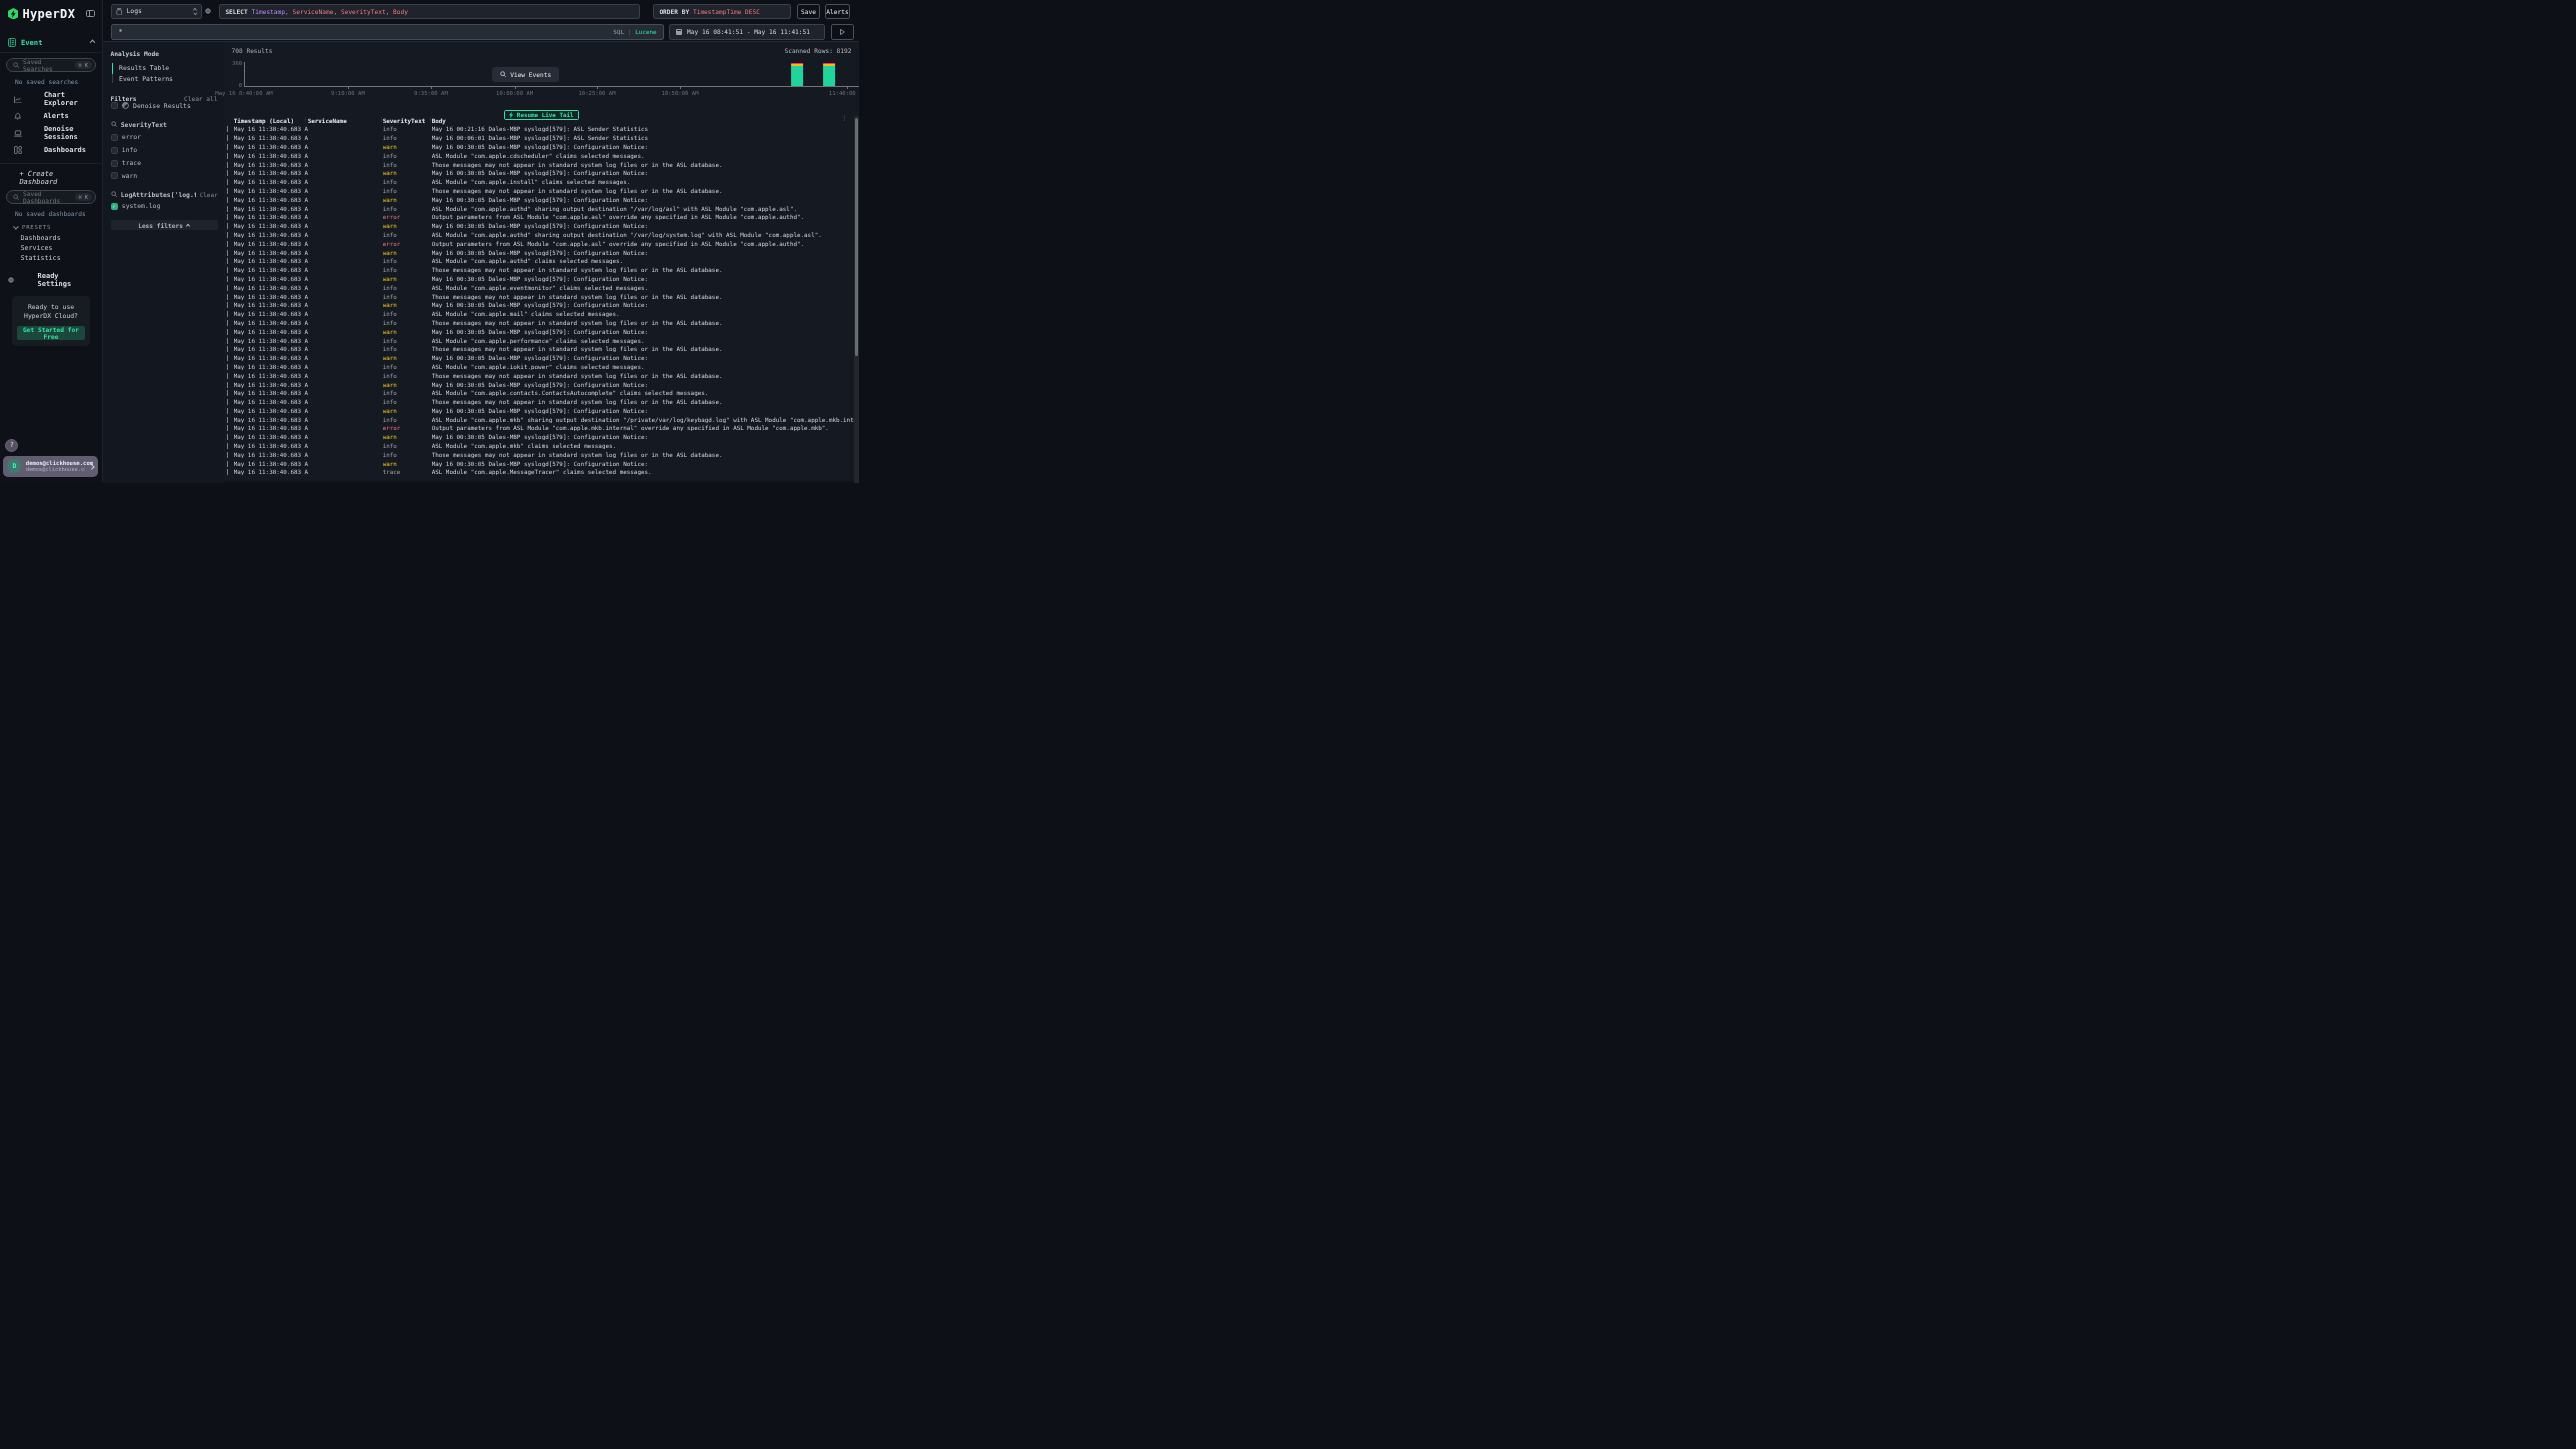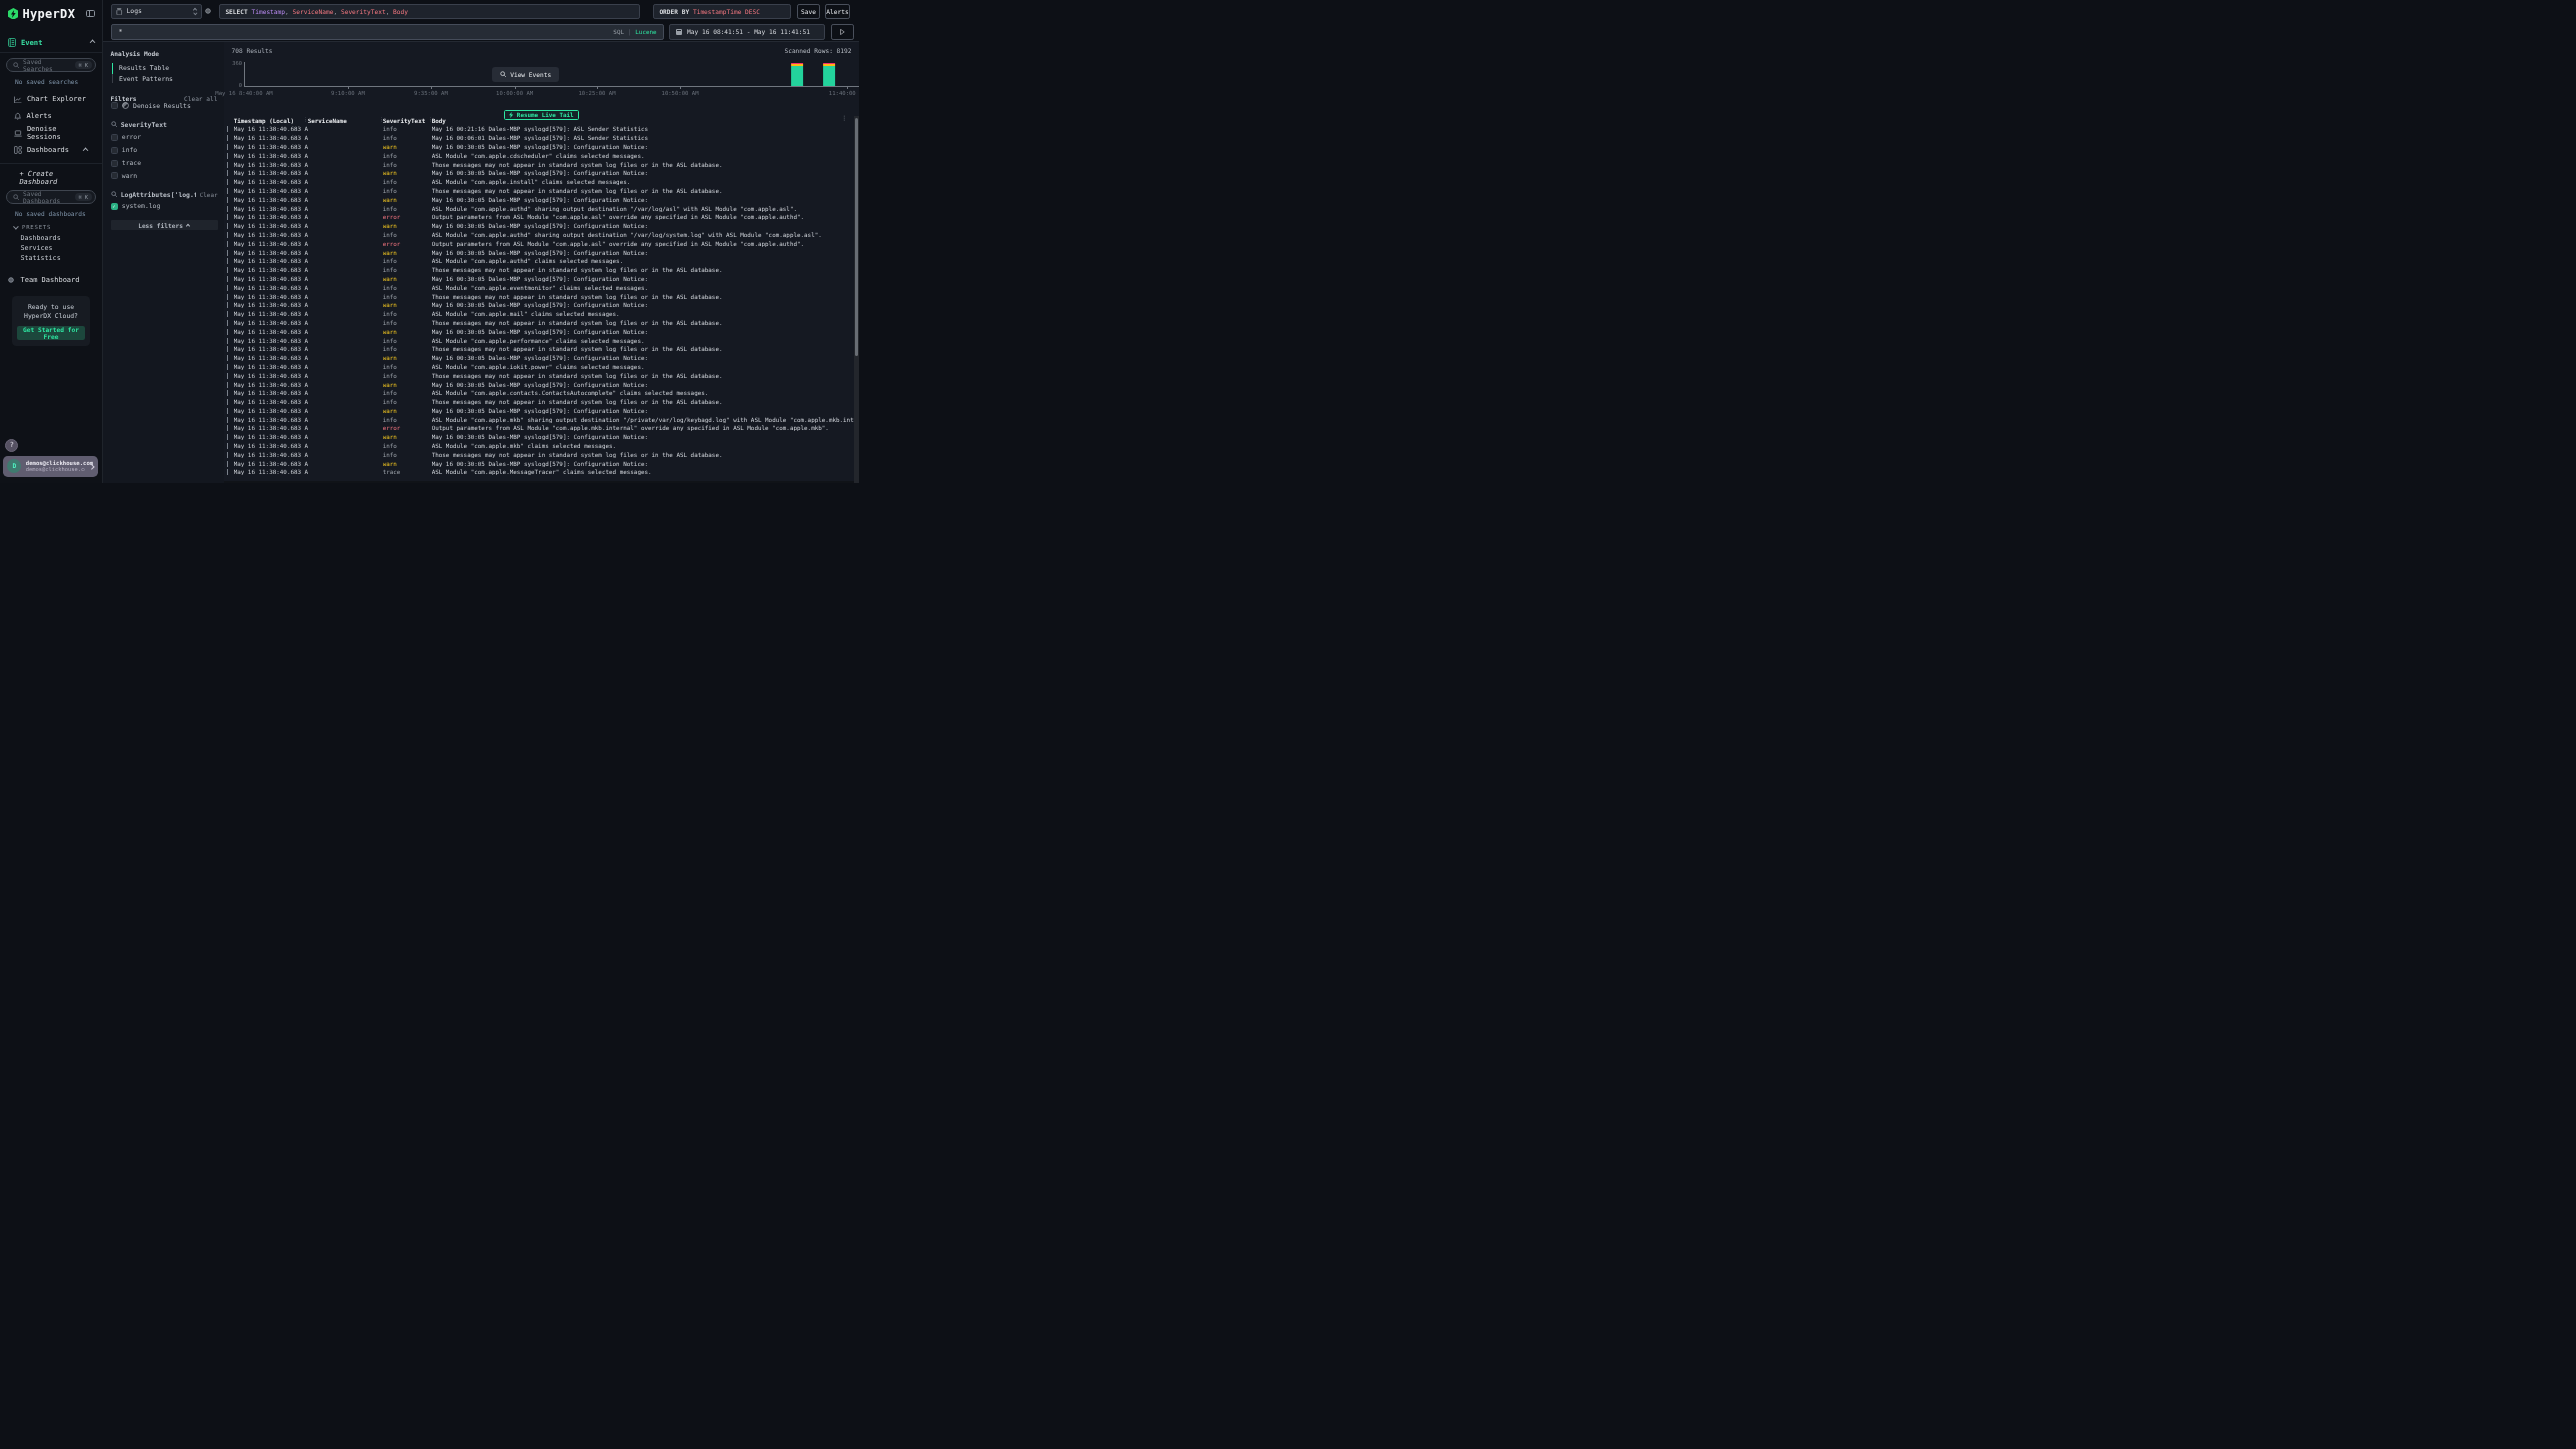--- a/index.html
+++ b/index.html
@@ -24,21 +24,21 @@
   .chev.up { transform:rotate(45deg) translateY(0.5px); }
   .chev.down { transform:rotate(225deg); }
   .chev.right { transform:rotate(135deg); }
   .side-section { border-top:0.5px solid #1d222a; padding:5.4px 6.4px 0 6.4px; flex:none; }
   .pill-input { height:14px; border:0.5px solid #3f454f; border-radius:7px; background:#161a21;
     display:flex; align-items:center; gap:3.8px; padding:0 2.7px 0 5.4px; }
   .pill-input .ph { color:#6c737d; font-size:6.2px; flex:1; }
   .kbd { background:#232830; border-radius:4.8px; color:#8f96a0; font-size:5.4px; padding:1.1px 3.8px; }
   .empty-note { color:#7e93a8; font-size:6.2px; margin:6.4px 0 2.1px 8.6px; }
   .nav-list { margin-top:5.4px; }
-  .nav-item { height:17px; display:flex; align-items:center; gap:5px; padding:0 7.5px; color:#d9dce0; font-size:7px; }
+  .nav-item { height:17px; display:flex; align-items:center; gap:22px; padding:0 7.5px; color:#d9dce0; font-size:7px;font-weight:bold; }
   .nav-item .lbl { flex:1; }
   .icon { color:#99a1ab; flex:none; }
   .create-dash { height:17px; display:flex; align-items:center; padding:0 13px; color:#d9dce0; font-size:7px;font-style:italic; }
   .presets-head { display:flex; align-items:center; gap:4.3px; color:#8a919b; font-size:5.6px;
     letter-spacing:0.8px; margin:6.4px 0 3.2px 7.5px; }
   .preset-item { height:10.2px; line-height:10.2px; padding-left:14px; color:#c6cbd2; font-size:6.7px; }
   .team { margin-top:8.6px; }
   .promo-card { margin:7.5px 5.4px 0 5.4px; background:#171b22; border-radius:4.3px; padding:6.4px 5.4px; text-align:center; }
   .promo-text { color:#c6ccd4; font-size:6.4px; line-height:1.4; }
   .promo-btn { margin-top:5.4px; height:14px; background:#1c473c; border-radius:2.1px; color:#2ee6a2;
@@ -249,21 +249,21 @@
     <div class="nav-item team" style="padding:0 1.1px;">
       <span class="icon">
         <svg width="8" height="8" viewBox="0 0 16 16">
             <g fill="none" stroke="#99a1ab" stroke-width="1.3">
               <rect x="4.2" y="4.2" width="7.6" height="7.6" rx="1.5"></rect>
               <rect x="4.2" y="4.2" width="7.6" height="7.6" rx="1.5" transform="rotate(45 8 8)"></rect>
               <circle cx="8" cy="8" r="2"></circle>
             </g>
           </svg>
       </span>
-      <span class="lbl">Team Dashboard</span>
+      <span class="lbl">Ready Settings</span>
     </div>
 
     <div class="promo-card">
       <div class="promo-text">Ready to use HyperDX Cloud?</div>
       <div class="promo-btn">Get Started for Free</div>
     </div>
   </div>
 
   <div class="side-spacer"></div>
   <div class="help-circle">?</div>

